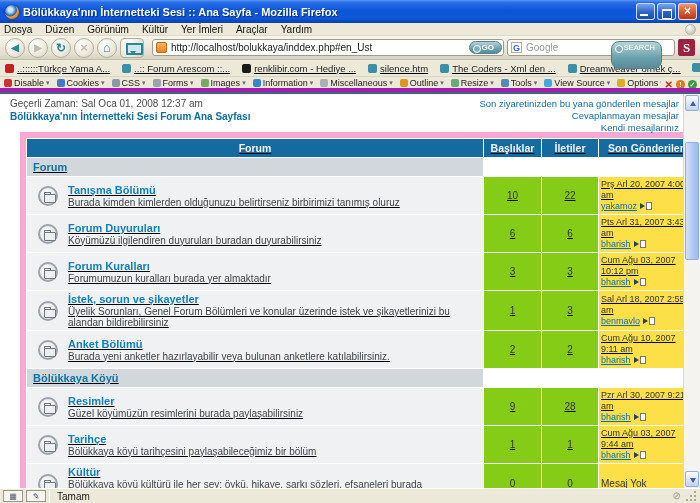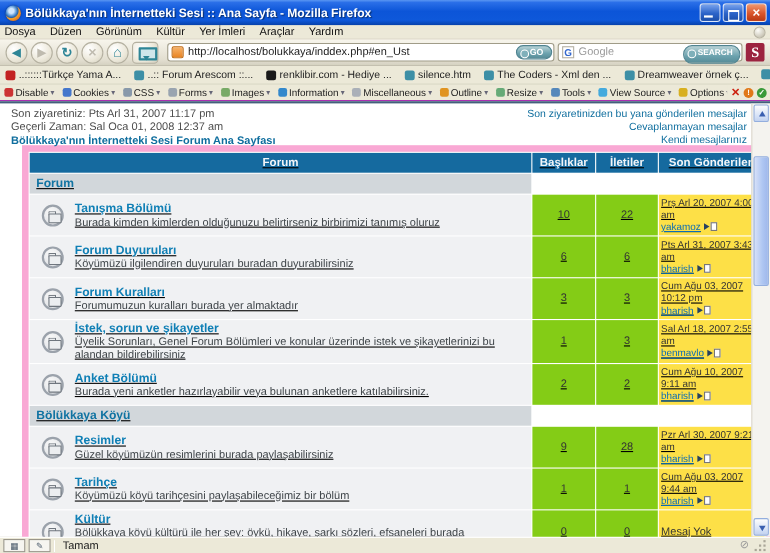--- a/index.html
+++ b/index.html
@@ -59,39 +59,39 @@
   .gobtn { position:absolute; right:1px; top:1px; height:13px; border-radius:8px;
     background:linear-gradient(180deg,#b8d2d6,#6ba2ae 60%,#578c98); border:1px solid #4f8390;
     color:#fff; font-size:8px; font-weight:bold; line-height:12px; padding:0 7px 0 12px; }
   .gobtn::before { content:""; position:absolute; left:3px; top:3px; width:6px; height:6px;
     border-radius:50%; border:1px solid #fff; background:#7fb0ba; }
   .searchbox { width:168px; height:17px; flex:0 0 aupx; flex:0 0 auto; background:#fff; border:1px solid #a09c88;
     border-radius:3px; display:flex; align-items:center; position:relative; padding:0 64px 0 3px; }
   .g-icon { width:11px; height:11px; border:1px solid #b4b0a4; background:#fff; color:#3366cc;
     font-size:9px; font-weight:bold; line-height:10px; text-align:center; margin-right:4px; flex:0 0 auto; }
   .search-ph { font-size:10px; color:#9a9a9a; white-space:nowrap; overflow:hidden; }
-  .searchbtn { position:absolute; right:1px; top:1px; height:17px; border-radius:8px;
+  .searchbtn { position:absolute; right:12px; top:1px; height:28px; border-radius:8px;
     background:linear-gradient(180deg,#b8d2d6,#6ba2ae 60%,#578c98); border:1px solid #4f8390;
-    color:#fff; font-size:7.5px; font-weight:bold; line-height:12px; padding:0 6px 0 12px; }
+    color:#fff; font-size:7.5px; font-weight:normal; line-height:12px; padding:0 6px 0 12px; }
   .searchbtn::before { content:""; position:absolute; left:3px; top:3px; width:6px; height:6px;
     border-radius:50%; border:1px solid #fff; background:#7fb0ba; }
   .slogo { width:17px; height:17px; flex:0 0 auto; background:#9c2340; color:#fff;
     font-family:"Liberation Serif", serif; font-weight:bold; font-size:13px; text-align:center;
     line-height:17px; border-radius:2px; }
 
   
   .bmbar { height:17px; flex:0 0 17px; background:#ece9d8; display:flex; align-items:center;
     padding:0 5px; gap:12px; border-bottom:1px solid #d8d4c4; overflow:hidden; }
   .bm-item { display:flex; align-items:center; gap:3px; white-space:nowrap; }
   .bm-icon { width:9px; height:9px; border-radius:2px; flex:0 0 auto; }
   .bm-label { font-size:9.5px; color:#222; }
 
   
   .devbar { height:15px; flex:0 0 15px; background:#ece9d8; display:flex; align-items:center;
-    padding:0 4px; gap:7px; border-bottom:1px solid #a21caf; overflow:hidden; position:relative; }
+    padding:0 4px; gap:7px; border-bottom:4px solid #a21caf; overflow:hidden; position:relative; }
   .dev-item { display:flex; align-items:center; gap:2px; white-space:nowrap; }
   .dev-icon { width:8px; height:8px; border-radius:2px; flex:0 0 auto; }
   .dev-label { font-size:9px; color:#222; }
   .dev-item::after { content:"\25BE"; font-size:7px; color:#667; }
   .dev-right { position:absolute; right:3px; top:0; height:15px; display:flex; align-items:center; gap:3px; background:#ece9d8; padding-left:4px; }
   .dv-x { color:#cc2211; font-size:10px; font-weight:bold; line-height:10px; }
   .dv-warn { width:9px; height:9px; border-radius:50%; background:#e07818; color:#fff; font-size:7px;
     font-weight:bold; text-align:center; line-height:9px; }
   .dv-ok { width:9px; height:9px; border-radius:50%; background:#3a9a3a; color:#fff; font-size:7px;
     font-weight:bold; text-align:center; line-height:9px; }
@@ -203,21 +203,21 @@
     </span>
     <span class="searchbox">
       <span class="g-icon">G</span>
       <span class="search-ph">Google</span>
       <span class="searchbtn">SEARCH</span>
     </span>
     <span class="slogo">S</span>
   </div>
 
   <div class="bmbar">
-    <span id="bm-items" style="display:flex;gap:12px;align-items:flex-start;">
+    <span id="bm-items" style="display:flex;gap:12px;align-items:flex-start;text-decoration:underline;">
         <span class="bm-item">
           <span class="bm-icon" style="background: rgb(195, 34, 34);"></span>
           <span class="bm-label">..::::::Türkçe Yama A...</span>
         </span>
         <span class="bm-item">
           <span class="bm-icon" style="background: rgb(61, 143, 166);"></span>
           <span class="bm-label">..:: Forum Arescom ::...</span>
         </span>
         <span class="bm-item">
           <span class="bm-icon" style="background: rgb(26, 26, 26);"></span>
@@ -296,21 +296,20 @@
     <span class="dev-right">
       <span class="dv-x">✕</span>
       <span class="dv-warn">!</span>
       <span class="dv-ok">✓</span>
     </span>
   </div>
 
   <div class="content">
     <div class="infoblock">
       <div class="info-left">
-        <div>Son ziyaretiniz: Pts Arl 31, 2007 11:17 pm</div>
         <div>Geçerli Zaman: Sal Oca 01, 2008 12:37 am</div>
         <div class="ptitle">Bölükkaya'nın İnternetteki Sesi Forum Ana Sayfası</div>
       </div>
       <div class="info-right" id="quick-links">
           <div class="qlink">Son ziyaretinizden bu yana gönderilen mesajlar</div>
           <div class="qlink">Cevaplanmayan mesajlar</div>
           <div class="qlink">Kendi mesajlarınız</div>
         </div>
     </div>
 
@@ -443,21 +442,21 @@
               <div class="ldate">Pzr Arl 30, 2007 9:21 am</div>
               <div class="luser"><a class="ulink">bharish</a><span class="posticon"><span class="pi-a"></span><span class="pi-p"></span></span></div>
             </td>
           </tr>
           <tr class="frow">
             <td class="fcell">
               <div class="fwrap">
                 <span class="f-icon"></span>
                 <div class="ftext">
                   <a class="ftitle">Tarihçe</a>
-                  <div class="fdesc">Köyümüzü köyü tarihçesini paylaşabileceğimiz bir bölüm</div>
+                  <div class="fdesc">Bölükkaya köyü tarihçesini paylaşabileceğimiz bir bölüm</div>
                 </div>
               </div>
             </td>
             <td class="num">1</td>
             <td class="num">1</td>
             <td class="last">
               <div class="ldate">Cum Ağu 03, 2007 9:44 am</div>
               <div class="luser"><a class="ulink">bharish</a><span class="posticon"><span class="pi-a"></span><span class="pi-p"></span></span></div>
             </td>
           </tr>

